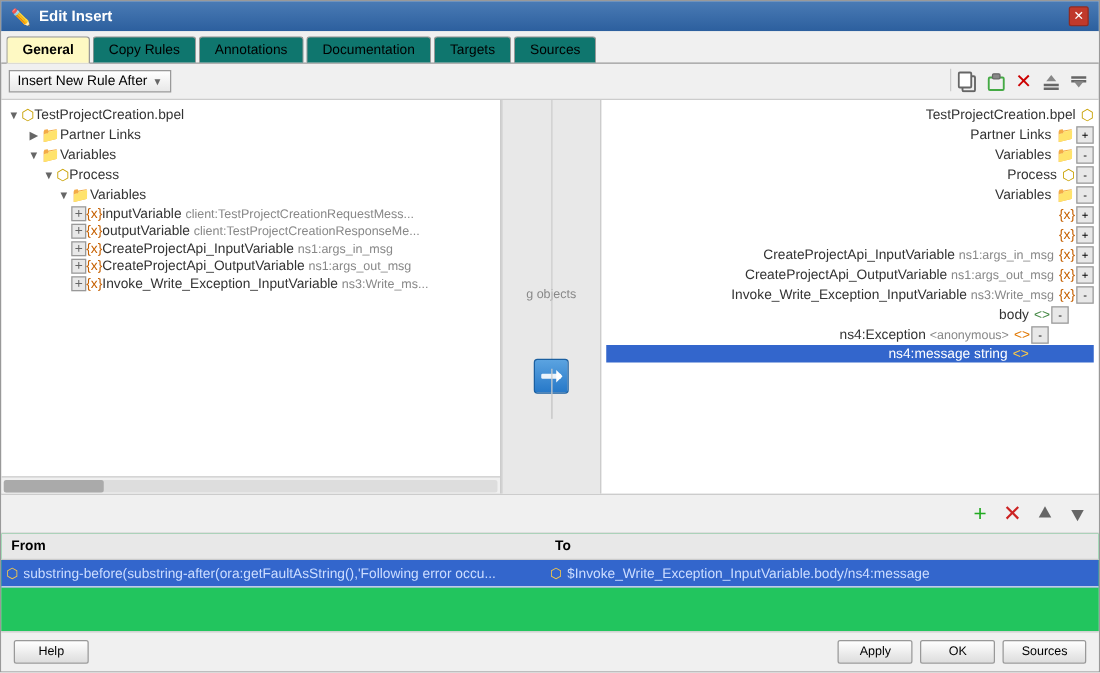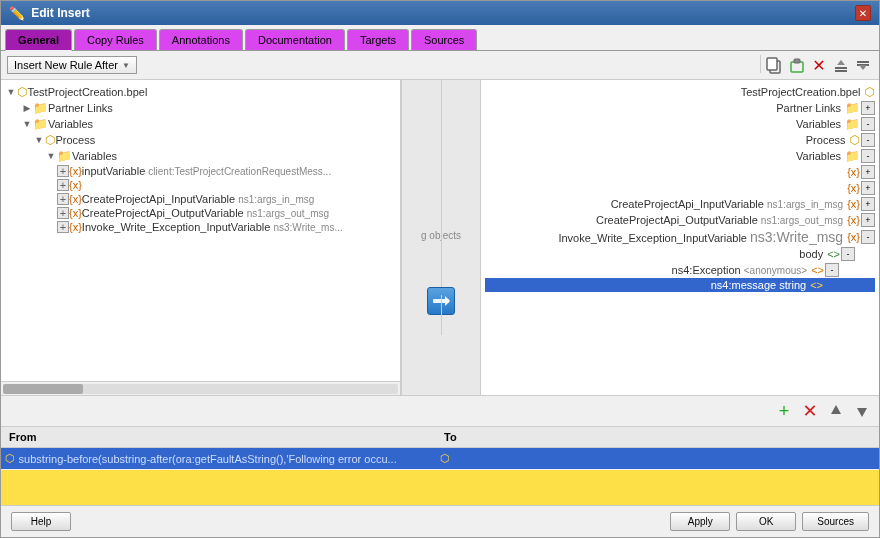--- a/index.html
+++ b/index.html
@@ -39,28 +39,28 @@
     .tabs-bar {
       display: flex;
       background: #f0f0f0;
       border-bottom: 1px solid #999;
       padding: 4px 4px 0 4px;
     }
     .tab {
       padding: 4px 12px;
       border: 1px solid #999;
       border-bottom: none;
-      background: #d946ef;
+      background: #0f766e;
       cursor: pointer;
       margin-right: 2px;
       border-radius: 3px 3px 0 0;
       font-size: 11px;
     }
     .tab.active {
-      background: #a21caf;
+      background: #fef9c3;
       border-bottom: 1px solid #f0f0f0;
       margin-bottom: -1px;
       font-weight: bold;
     }
 
     .toolbar {
       display: flex;
       align-items: center;
       padding: 4px 6px;
       gap: 4px;
@@ -166,21 +166,21 @@
 
     .bottom-icon {
       width: 22px; height: 22px;
       display: flex; align-items: center; justify-content: center;
       cursor: pointer;
       font-size: 14px;
     }
 
     .mapping-table {
       flex: 1;
-      background: #fde047;
+      background: #22c55e;
       overflow: auto;
     }
 
     .mapping-header {
       display: flex;
       background: #e8e8e8;
       border-bottom: 1px solid #ccc;
       font-weight: bold;
       padding: 2px 4px;
     }
@@ -367,20 +367,21 @@
         <div class="tree-item">
           <span class="tree-indent" style="width:52px"></span>
           <span class="tree-toggle" style="font-size:11px; border:1px solid #999; width:12px; height:12px; display:inline-flex; align-items:center; justify-content:center; background:#e8e8e8;">+</span>
           <span style="font-size:11px; color:#c66000;">{x}</span>
           <span class="tree-label truncated">inputVariable <span style="color:#888; font-size:10px;">client:TestProjectCreationRequestMess...</span></span>
         </div>
         <div class="tree-item">
           <span class="tree-indent" style="width:52px"></span>
           <span class="tree-toggle" style="font-size:11px; border:1px solid #999; width:12px; height:12px; display:inline-flex; align-items:center; justify-content:center; background:#e8e8e8;">+</span>
           <span style="font-size:11px; color:#c66000;">{x}</span>
+          <span class="tree-label truncated">outputVariable <span style="color:#888; font-size:10px;">client:TestProjectCreationResponseMe...</span></span>
         </div>
         <div class="tree-item">
           <span class="tree-indent" style="width:52px"></span>
           <span class="tree-toggle" style="font-size:11px; border:1px solid #999; width:12px; height:12px; display:inline-flex; align-items:center; justify-content:center; background:#e8e8e8;">+</span>
           <span style="font-size:11px; color:#c66000;">{x}</span>
           <span class="tree-label truncated">CreateProjectApi_InputVariable <span style="color:#888; font-size:10px;">ns1:args_in_msg</span></span>
         </div>
         <div class="tree-item">
           <span class="tree-indent" style="width:52px"></span>
           <span class="tree-toggle" style="font-size:11px; border:1px solid #999; width:12px; height:12px; display:inline-flex; align-items:center; justify-content:center; background:#e8e8e8;">+</span>
@@ -452,21 +453,21 @@
           <span class="tree-label">CreateProjectApi_InputVariable <span style="color:#888; font-size:10px;">ns1:args_in_msg</span></span>
           <span style="font-size:11px; color:#c66000; margin-left:4px;">{x}</span>
           <span class="small-btn">+</span>
         </div>
         <div class="right-tree-item">
           <span class="tree-label">CreateProjectApi_OutputVariable <span style="color:#888; font-size:10px;">ns1:args_out_msg</span></span>
           <span style="font-size:11px; color:#c66000; margin-left:4px;">{x}</span>
           <span class="small-btn">+</span>
         </div>
         <div class="right-tree-item">
-          <span class="tree-label">Invoke_Write_Exception_InputVariable <span style="color:#888; font-size:14px;">ns3:Write_msg</span></span>
+          <span class="tree-label">Invoke_Write_Exception_InputVariable <span style="color:#888; font-size:10px;">ns3:Write_msg</span></span>
           <span style="font-size:11px; color:#c66000; margin-left:4px;">{x}</span>
           <span class="small-btn">-</span>
         </div>
         <div class="right-tree-item" style="padding-right:20px;">
           <span class="tree-label">body</span>
           <span style="font-size:11px; color:#448844; margin-left:4px;">&lt;&gt;</span>
           <span class="small-btn">-</span>
         </div>
         <div class="right-tree-item" style="padding-right:36px;">
           <span class="tree-label">ns4:Exception <span style="color:#888; font-size:10px;">&lt;anonymous&gt;</span></span>
@@ -503,20 +504,21 @@
         <div class="mapping-col-from">From</div>
         <div class="mapping-col-to">To</div>
       </div>
       <div class="mapping-row selected">
         <div class="from-cell">
           <span style="font-size:11px; color:#ffcc44;">⬡</span>
           <span style="font-size:11px; color:#ccddff; overflow:hidden; text-overflow:ellipsis; white-space:nowrap;">substring-before(substring-after(ora:getFaultAsString(),'Following error occu...</span>
         </div>
         <div class="to-cell">
           <span style="font-size:11px; color:#ffcc44;">⬡</span>
+          <span style="font-size:11px; color:#ccddff; overflow:hidden; text-overflow:ellipsis; white-space:nowrap;">$Invoke_Write_Exception_InputVariable.body/ns4:message</span>
         </div>
       </div>
     </div>
   </div>
 
   <div class="footer">
     <button class="btn">Help</button>
     <div class="footer-right">
       <button class="btn">Apply</button>
       <button class="btn">OK</button>

